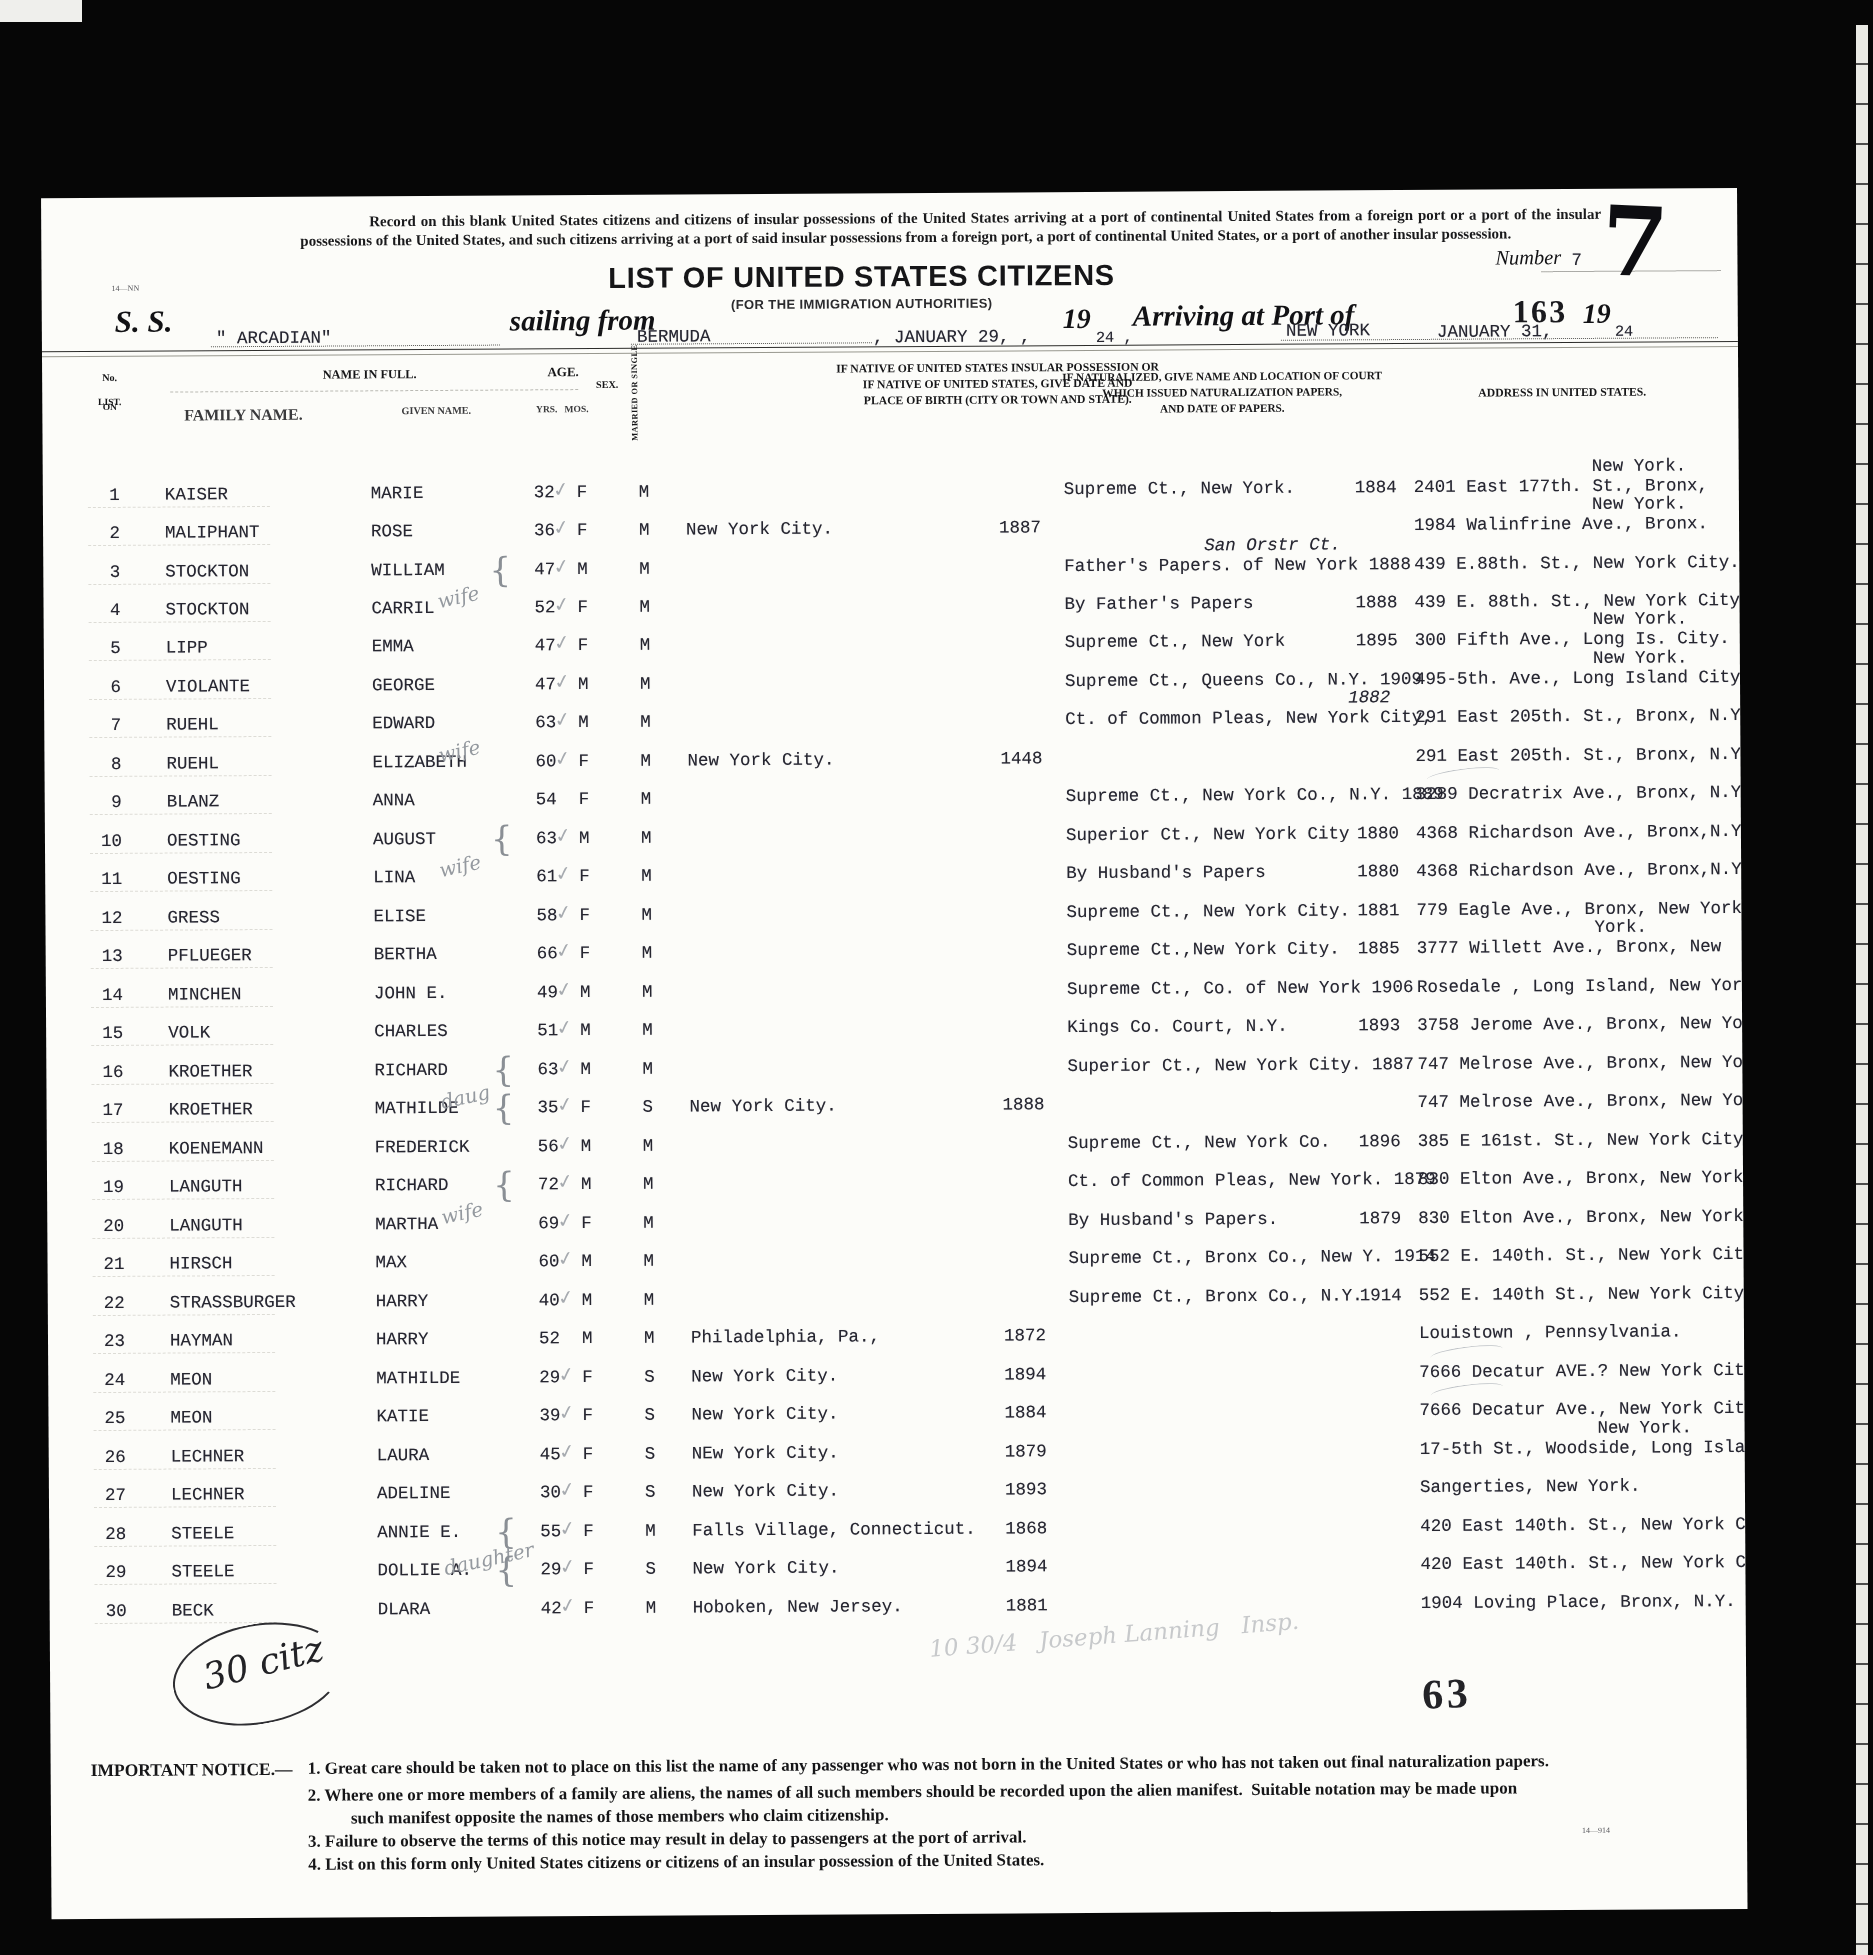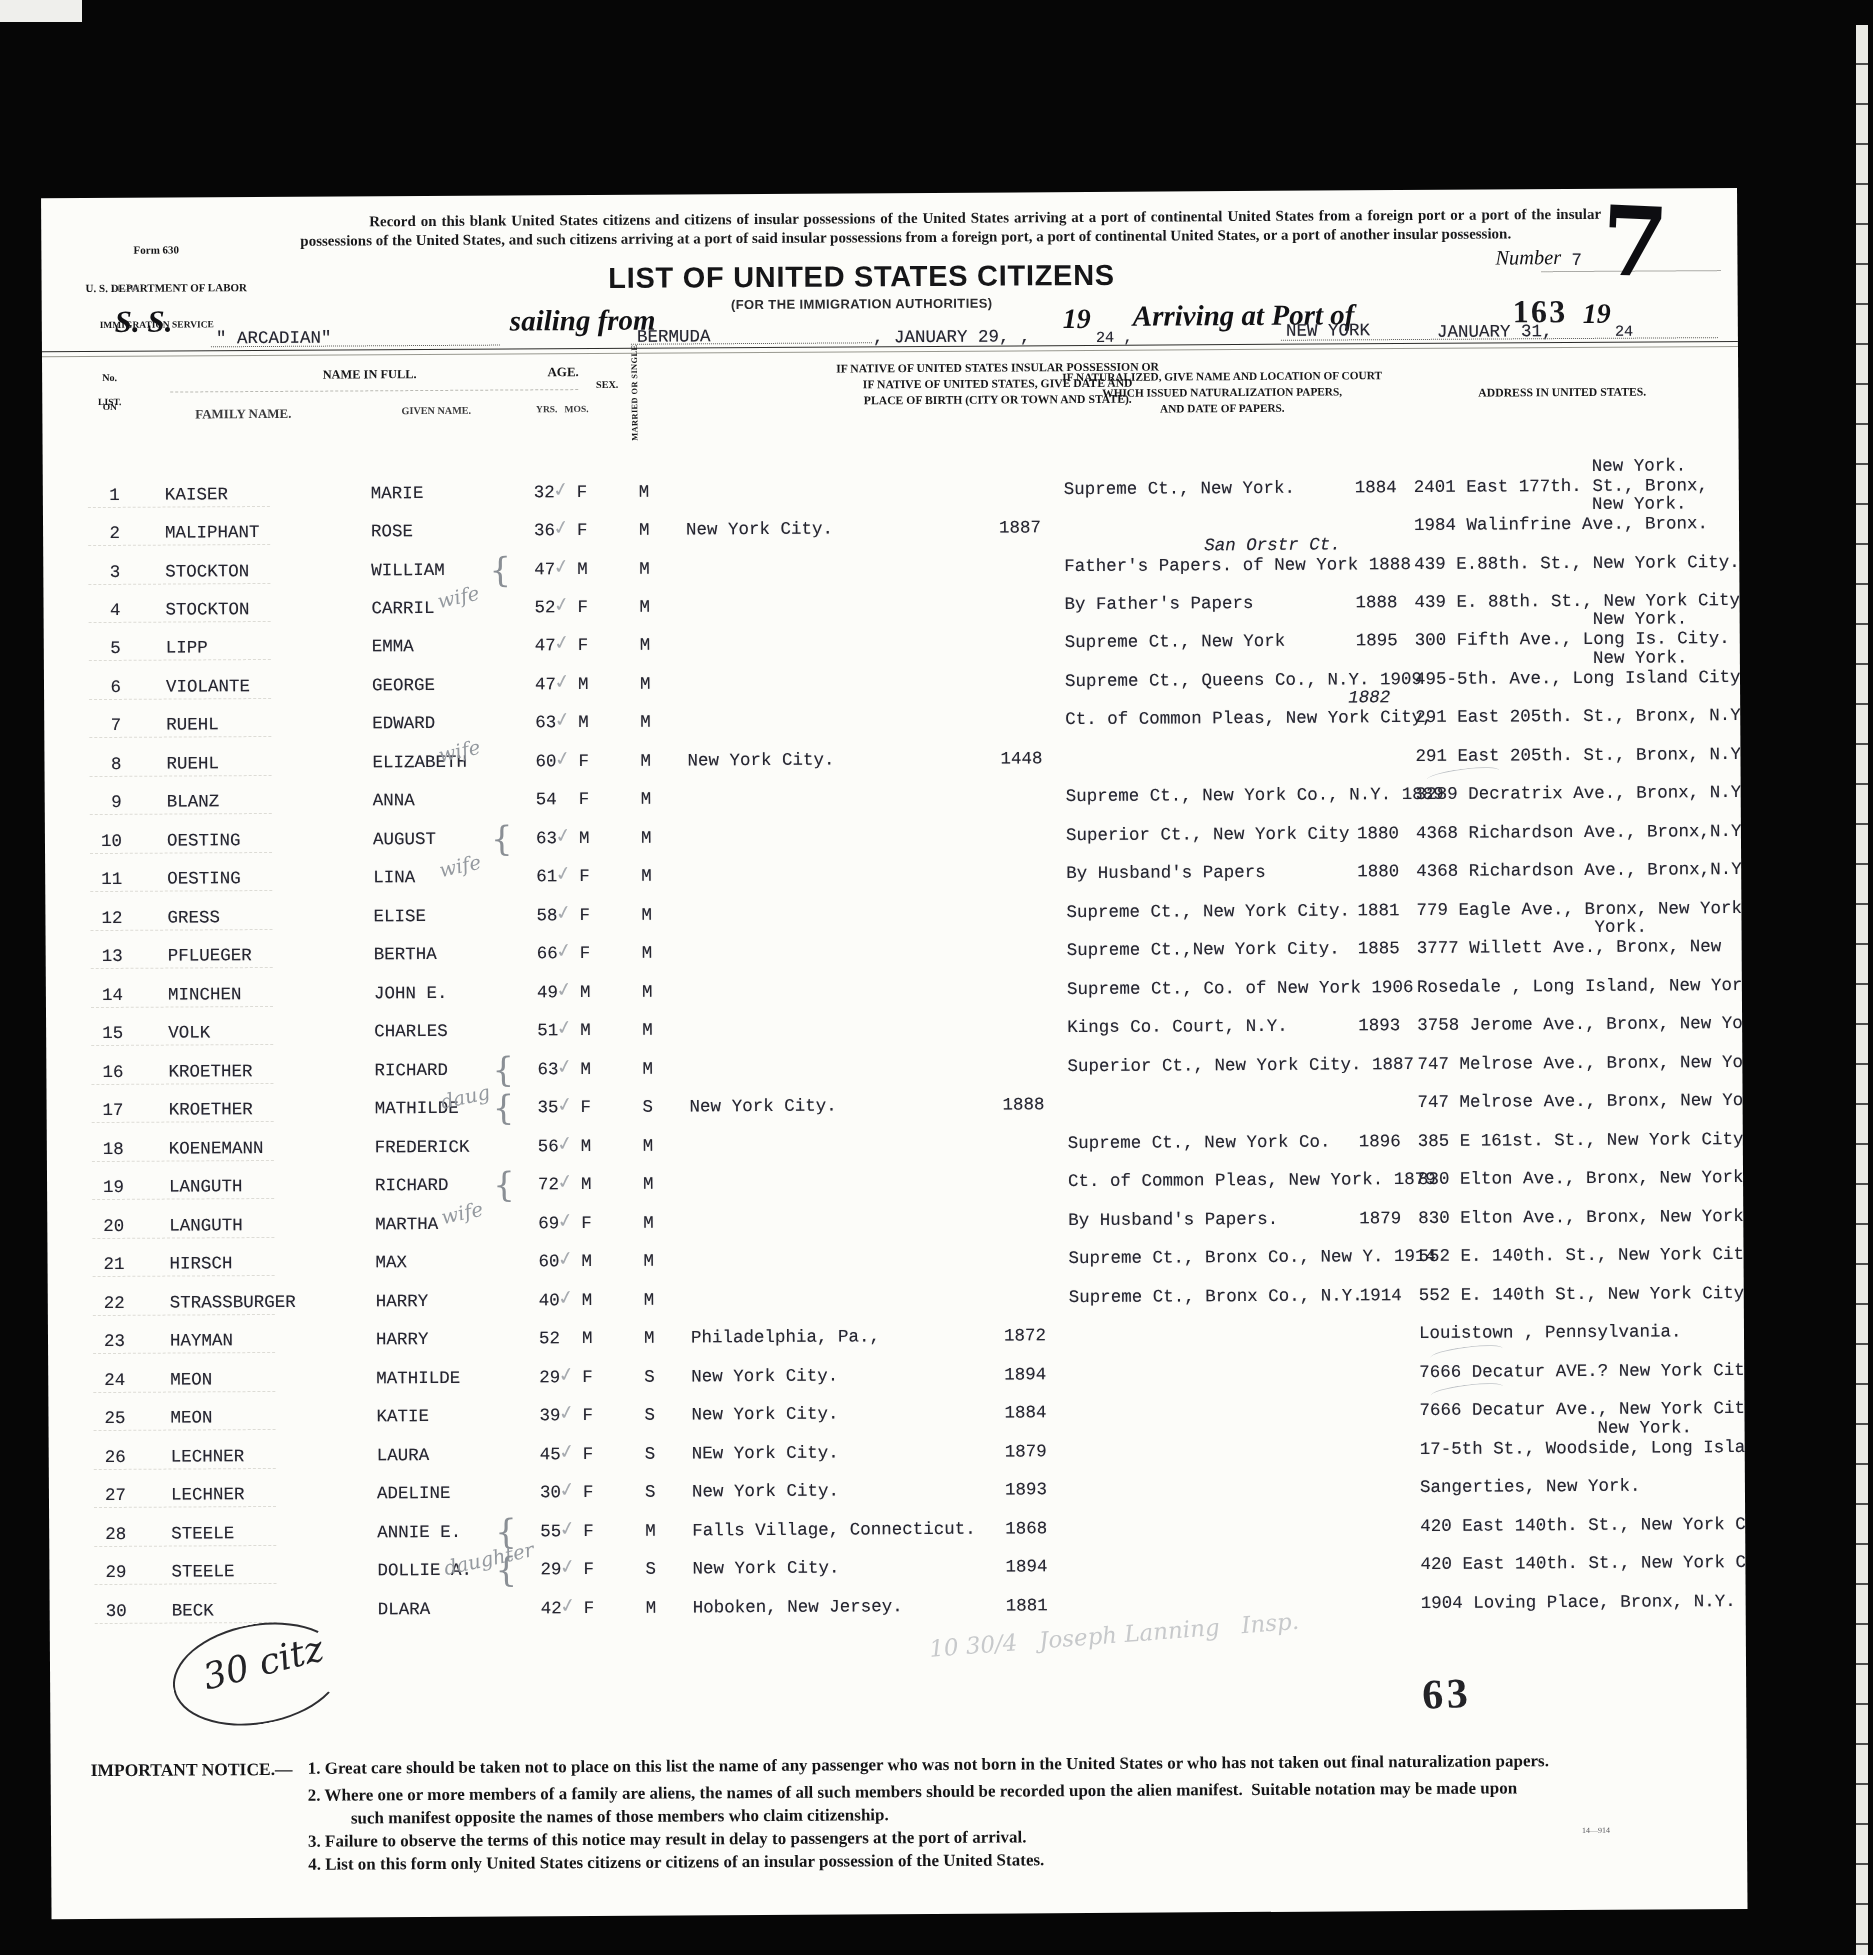--- a/index.html
+++ b/index.html
@@ -51,25 +51,20 @@
 </style>
 </head>
 <body>
 
 <div class="abs" style="left:0;top:0;width:82px;height:22px;background:#efefec;"></div>
 <div class="abs" style="left:1856px;top:25px;width:12.4px;height:1931px;background:#e9e9e4;
             background-image:repeating-linear-gradient(180deg,transparent 0 38px,#4c4c4c 38px 40px);"></div>
 
 <div id="page">
 
-  <div class="p hdr" style="left:44px;top:20.4px;width:142px;">
-    <div class="p hdr" style="position:static;font-size:11px;">Form 630</div>
-    <div class="p hdr" style="position:static;font-size:11px;">U. S. DEPARTMENT OF LABOR</div>
-    <div class="p hdr" style="position:static;font-size:9.5px;">IMMIGRATION SERVICE</div>
-  </div>
   <div class="p" style="left:70px;top:86px;font-size:8px;color:#55555a;">14—NN</div>
 
   <div class="p" style="left:259px;top:16px;width:1301px;font-size:15px;font-weight:700;line-height:19px;
               text-indent:69px;text-align:justify;white-space:normal;color:#1a1a1c;">Record on this blank United States citizens and citizens of insular possessions of the United States arriving at a port of continental United States from a foreign port or a port of the insular possessions of the United States, and such citizens arriving at a port of said insular possessions from a foreign port, a port of continental United States, or a port of another insular possession.</div>
 
   <div class="p hdr" style="left:510px;top:67px;width:620px;font-family:'Liberation Sans','DejaVu Sans',sans-serif;
               font-size:29px;font-weight:700;letter-spacing:0.7px;">LIST OF UNITED STATES CITIZENS</div>
   <div class="p hdr" style="left:510px;top:103px;width:620px;font-family:'Liberation Sans','DejaVu Sans',sans-serif;
               font-size:13px;font-weight:700;letter-spacing:0.4px;color:#2b2b2e;">(FOR THE IMMIGRATION AUTHORITIES)</div>
 
@@ -97,21 +92,21 @@
   <span class="t" style="left:1573px;top:134px;font-size:15.3px;">24</span>
 
   <div class="rule" style="top:153px;border-top:1.5px solid #2c2c2a;"></div>
   <div class="rule" style="top:158px;border-top:0.7px solid #98988f;"></div>
 
   <div class="p hdr" style="left:48px;top:174px;width:39px;font-size:10.2px;">No.</div>
   <div class="p hdr" style="left:48px;top:204px;width:39px;font-size:9.5px;">ON</div>
   <div class="p hdr" style="left:48px;top:199px;width:39px;font-size:9.5px;">LIST.</div>
   <div class="p hdr" style="left:211px;top:171px;width:233px;font-size:12.4px;">NAME IN FULL.</div>
   <div class="dashed" style="left:128px;top:194px;width:408px;"></div>
-  <div class="p hdr" style="left:128px;top:209px;width:146px;font-size:13px;color:#3a3a3c;">FAMILY NAME.</div>
+  <div class="p hdr" style="left:128px;top:209px;width:146px;font-size:16px;color:#3a3a3c;">FAMILY NAME.</div>
   <div class="p hdr" style="left:321px;top:209px;width:146px;font-size:10.2px;color:#3a3a3c;">GIVEN NAME.</div>
   <div class="p hdr" style="left:481px;top:169px;width:80px;font-size:13px;">AGE.</div>
   <div class="p hdr" style="left:475px;top:209px;width:90px;font-size:9.5px;color:#3a3a3c;">YRS.   MOS.</div>
   <div class="p hdr" style="left:543px;top:184px;width:44px;font-size:10.2px;">SEX.</div>
   <div class="p hdr" style="left:588px;top:166px;height:80px;font-size:8.4px;writing-mode:vertical-rl;transform:rotate(180deg);letter-spacing:0.4px;">MARRIED OR SINGLE</div>
   <div class="p hdr" style="left:660px;top:169px;width:591px;font-size:11.7px;">IF NATIVE OF UNITED STATES INSULAR POSSESSION OR</div>
   <div class="p hdr" style="left:660px;top:185px;width:591px;font-size:11.7px;">IF NATIVE OF UNITED STATES, GIVE DATE AND</div>
   <div class="p hdr" style="left:660px;top:201px;width:591px;font-size:11.7px;">PLACE OF BIRTH (CITY OR TOWN AND STATE).</div>
   <div class="p hdr" style="left:1016px;top:179px;width:328px;font-size:11.3px;">IF NATURALIZED, GIVE NAME AND LOCATION OF COURT</div>
   <div class="p hdr" style="left:1016px;top:195px;width:328px;font-size:11.3px;">WHICH ISSUED NATURALIZATION PAPERS,</div>

